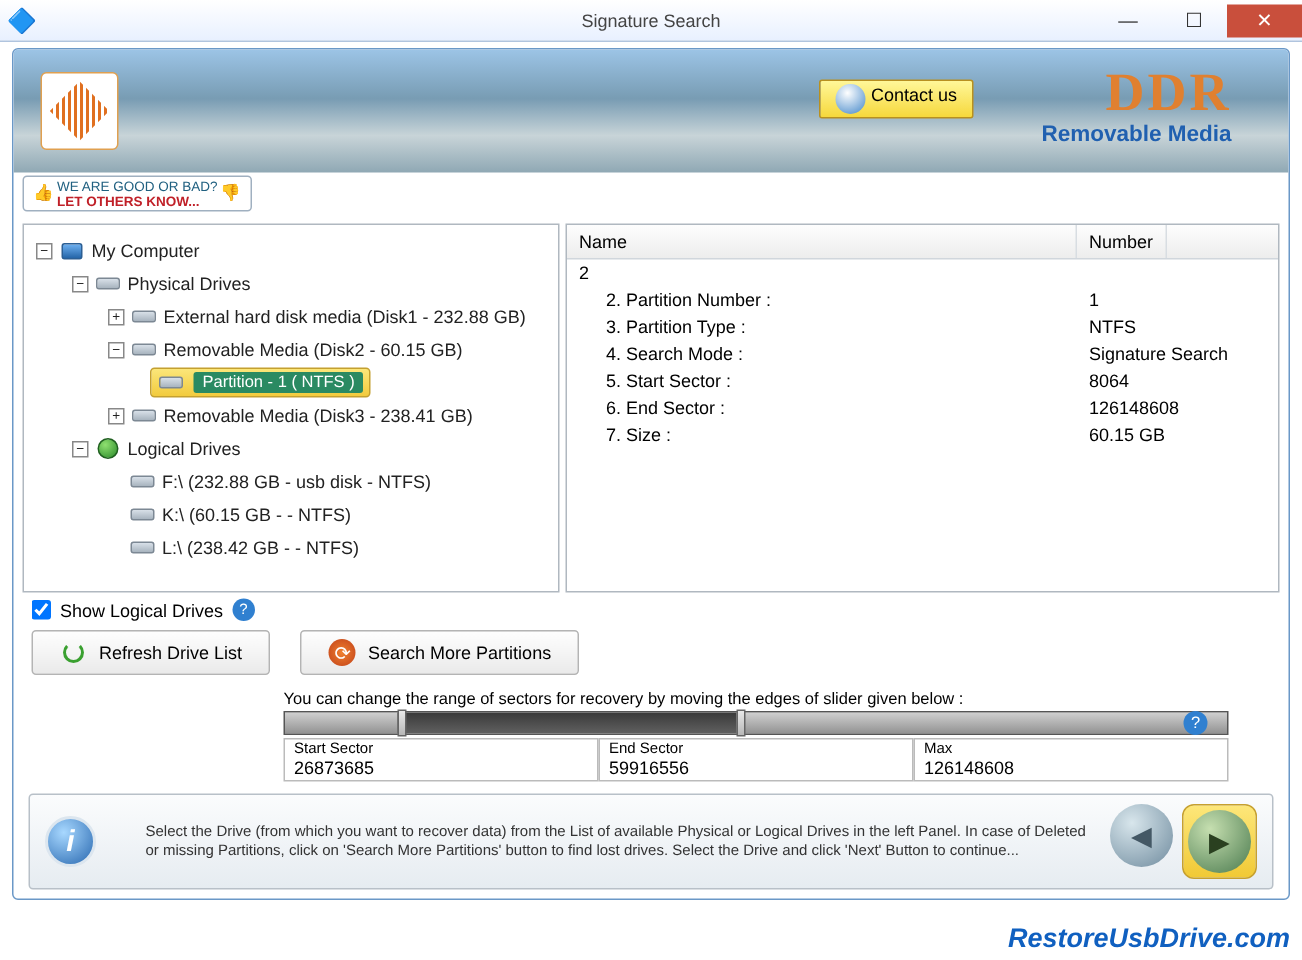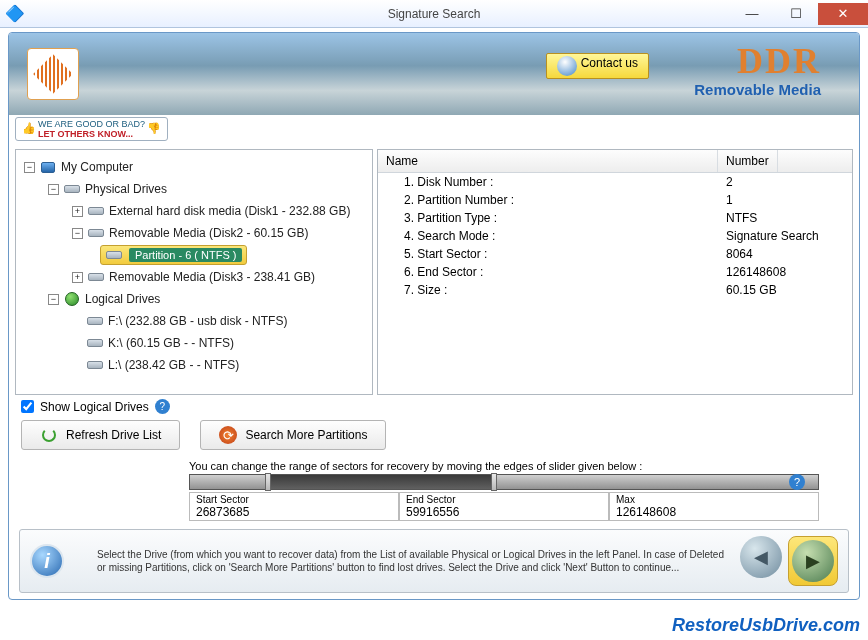--- a/index.html
+++ b/index.html
@@ -161,21 +161,21 @@
               <span class="drive-shape"></span>
             </span>
             <span>Removable Media (Disk2 - 60.15 GB)</span>
           </div>
         <div class="row">
             <span class="line-space" style="width:80px"></span>
             <span class="selected">
               <span class="ticon">
                 <span class="drive-shape"></span>
               </span>
-              <span class="pill">Partition - 6 ( NTFS )</span>
+              <span class="pill">Partition - 1 ( NTFS )</span>
             </span>
           </div>
         <div class="row">
             <span class="line-space" style="width:52px"></span>
             <span class="toggle">+</span>
             <span class="ticon">
               <span class="drive-shape"></span>
             </span>
             <span>Removable Media (Disk3 - 238.41 GB)</span>
           </div>
@@ -211,21 +211,20 @@
       </div>
     </div>
     <div class="right-panel">
       <div class="props">
         <div class="hdr">
           <div class="c1">Name</div>
           <div class="c2">Number</div>
         </div>
         <div class="body" id="props-body">
             <div class="prow">
-              <div class="c1">1. Disk Number :</div>
               <div class="c2">2</div>
             </div>
             <div class="prow">
               <div class="c1">2. Partition Number :</div>
               <div class="c2">1</div>
             </div>
             <div class="prow">
               <div class="c1">3. Partition Type :</div>
               <div class="c2">NTFS</div>
             </div>

